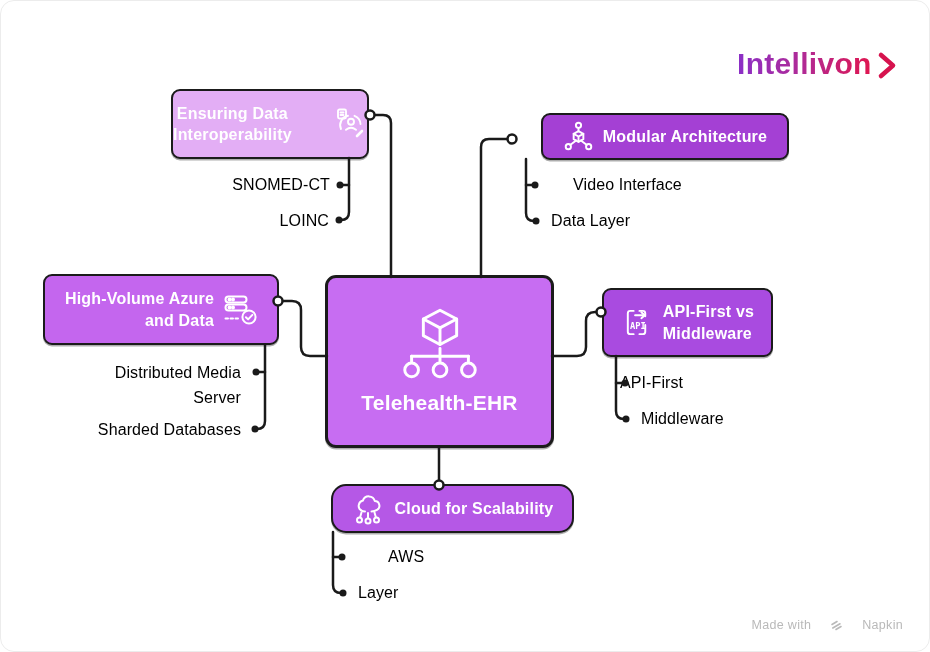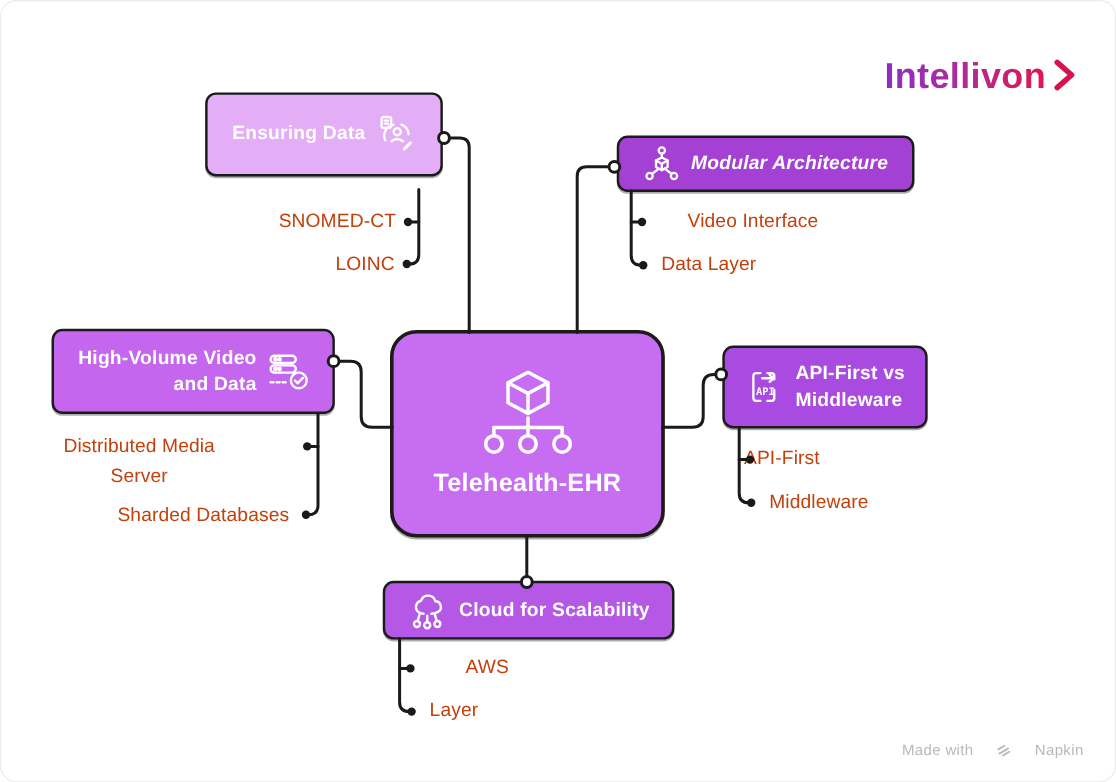--- a/index.html
+++ b/index.html
@@ -10,36 +10,36 @@
   .connectors { position:absolute; left:0; top:0; z-index:2; pointer-events:none; }
 
   .box { position:absolute; z-index:1; border:2.5px solid #1b1b1b; border-radius:9px;
          display:flex; align-items:center; justify-content:center; gap:9px;
          color:#ffffff; font-weight:700; box-shadow:0 1.5px 0 rgba(20,20,20,.35); }
   .box-title { font-size:16px; line-height:1.32; letter-spacing:.2px; }
   .t-center { text-align:center; }
   .t-right  { text-align:right; }
   .t-left   { text-align:left; }
 
-  #box-interop { left:170px; top:76px;  width:198px; height:70px; }
-  #box-modular { left:513px; top:112px; width:248px; height:47px;font-style:italic; }
+  #box-interop { left:170px; top:88px;  width:198px; height:70px;justify-content:space-between; }
+  #box-modular { left:540px; top:112px; width:248px; height:47px; }
   #box-highvol { left:42px;  top:273px; width:236px; height:71px; }
   #box-api     { left:601px; top:287px; width:171px; height:69px; }
-  #box-cloud   { left:318px; top:483px; width:243px; height:49px; }
+  #box-cloud   { left:330px; top:483px; width:243px; height:49px;border-radius:15px; }
   #box-center  { left:324px; top:274px; width:229px; height:173px;
-                 flex-direction:column; gap:6px; border-width:3px; border-radius:22px; }
+                 flex-direction:column; gap:6px; border-width:3px; border-radius:11px; }
   #box-center .box-title { font-size:21px; line-height:1.42; }
 
   .icon { display:flex; align-items:center; justify-content:center; flex:0 0 auto; }
 
-  .leaf { position:absolute; z-index:1; color:#c2410c; font-size:16px;
+  .leaf { position:absolute; z-index:1; color:#000000; font-size:16px;
           letter-spacing:.1px; transform:translateY(-50%); white-space:nowrap; }
   .leaf-block { transform:none; white-space:normal; line-height:25px; }
 
-  .logo { position:absolute; left:736px; top:46px; display:flex; align-items:flex-start;
+  .logo { position:absolute; left:736px; top:46px; display:flex; align-items:flex-end;
           gap:5px; z-index:1; }
   .logo-text { font-size:30px; font-weight:700; letter-spacing:.3px;
                background:linear-gradient(90deg,#8a2fc7 0%, #b02a96 48%, #e0164f 100%);
                -webkit-background-clip:text; background-clip:text; color:transparent; }
 
   .footer { position:absolute; right:26px; bottom:19px; display:flex; align-items:center;
             gap:19px; color:#b9b9b9; font-size:12.5px; z-index:1; letter-spacing:.3px; }
 </style>
 </head>
 <body>
@@ -107,20 +107,21 @@
       </svg>
     </span>
     <div class="box-title t-center">
       <div>Telehealth-EHR</div>
     </div>
   </div>
 
   <div class="box" id="box-interop" style="background-color: rgb(227, 174, 245);">
     <div class="box-title t-center">
       <div>Ensuring Data</div>
+      <div>Interoperability</div>
     </div>
     <span class="icon">
       <svg width="33" height="32" viewBox="0 0 32 32" fill="none" stroke="#ffffff" stroke-width="1.9" stroke-linecap="round" stroke-linejoin="round">
         <rect x="3.5" y="1.5" width="8" height="9" rx="1.5"></rect>
         <path d="M6 4.5 H9 M6 7 H9"></path>
         <path d="M6.5 21 A9.5 9.5 0 0 1 13.5 7.8"></path>
         <path d="M20 7.8 A9.5 9.5 0 0 1 26 16"></path>
         <circle cx="16.5" cy="13.8" r="3"></circle>
         <path d="M11.5 21.8 Q16.5 17.8 21.5 21.8"></path>
         <path d="M22.5 28 L27.5 23" stroke-width="2.6"></path>
@@ -137,21 +138,21 @@
         <path d="M16 10.5 L21 13.2 V18.8 L16 21.5 L11 18.8 V13.2 Z"></path>
         <path d="M11 13.2 L16 16 L21 13.2 M16 16 V21.5"></path>
         <path d="M16 7.2 V10.5 M13.5 20.2 L7.7 24.6 M18.5 20.2 L24.3 24.6"></path>
       </svg>
     </span>
     <span class="box-title">Modular Architecture</span>
   </div>
 
   <div class="box" id="box-highvol" style="background-color: rgb(196, 102, 238);">
     <div class="box-title t-right">
-      <div>High-Volume Video</div>
+      <div>High-Volume Azure</div>
       <div>and Data</div>
     </div>
     <span class="icon">
       <svg width="34" height="32" viewBox="0 0 34 32" fill="none" stroke="#ffffff" stroke-width="2" stroke-linejoin="round" stroke-linecap="round">
         <rect x="2.5" y="2.5" width="21" height="6" rx="3"></rect>
         <rect x="2.5" y="10.5" width="21" height="6" rx="3"></rect>
         <path d="M2.5 24.5 H15" stroke-dasharray="2.5 2.5"></path>
         <circle cx="6.5" cy="5.5" r="1" fill="#ffffff"></circle>
           <circle cx="10" cy="5.5" r="1" fill="#ffffff"></circle>
         <circle cx="6.5" cy="13.5" r="1" fill="#ffffff"></circle>
@@ -192,21 +193,21 @@
     </span>
     <span class="box-title">Cloud for Scalability</span>
   </div>
 
   <div class="leaf" style="right:599px; top:184px;">SNOMED-CT</div>
   <div class="leaf" style="right:600px; top:220px;">LOINC</div>
 
   <div class="leaf" style="left:572px; top:184px;">Video Interface</div>
   <div class="leaf" style="left:550px; top:220px;">Data Layer</div>
 
-  <div class="leaf leaf-block t-right" style="right:728px; top:359px; width:170px;text-align:center;">Distributed Media Server</div>
+  <div class="leaf leaf-block t-right" style="right:688px; top:359px; width:170px;">Distributed Media Server</div>
   <div class="leaf" style="right:688px; top:429px;">Sharded Databases</div>
 
   <div class="leaf" style="left:619px; top:382px;">API-First</div>
   <div class="leaf" style="left:640px; top:418px;">Middleware</div>
 
   <div class="leaf" style="left:357px; top:556px;margin-left:30px;">AWS</div>
   <div class="leaf" style="left:357px; top:592px;">Layer</div>
 
   <div class="footer">
     <span>Made with</span>

